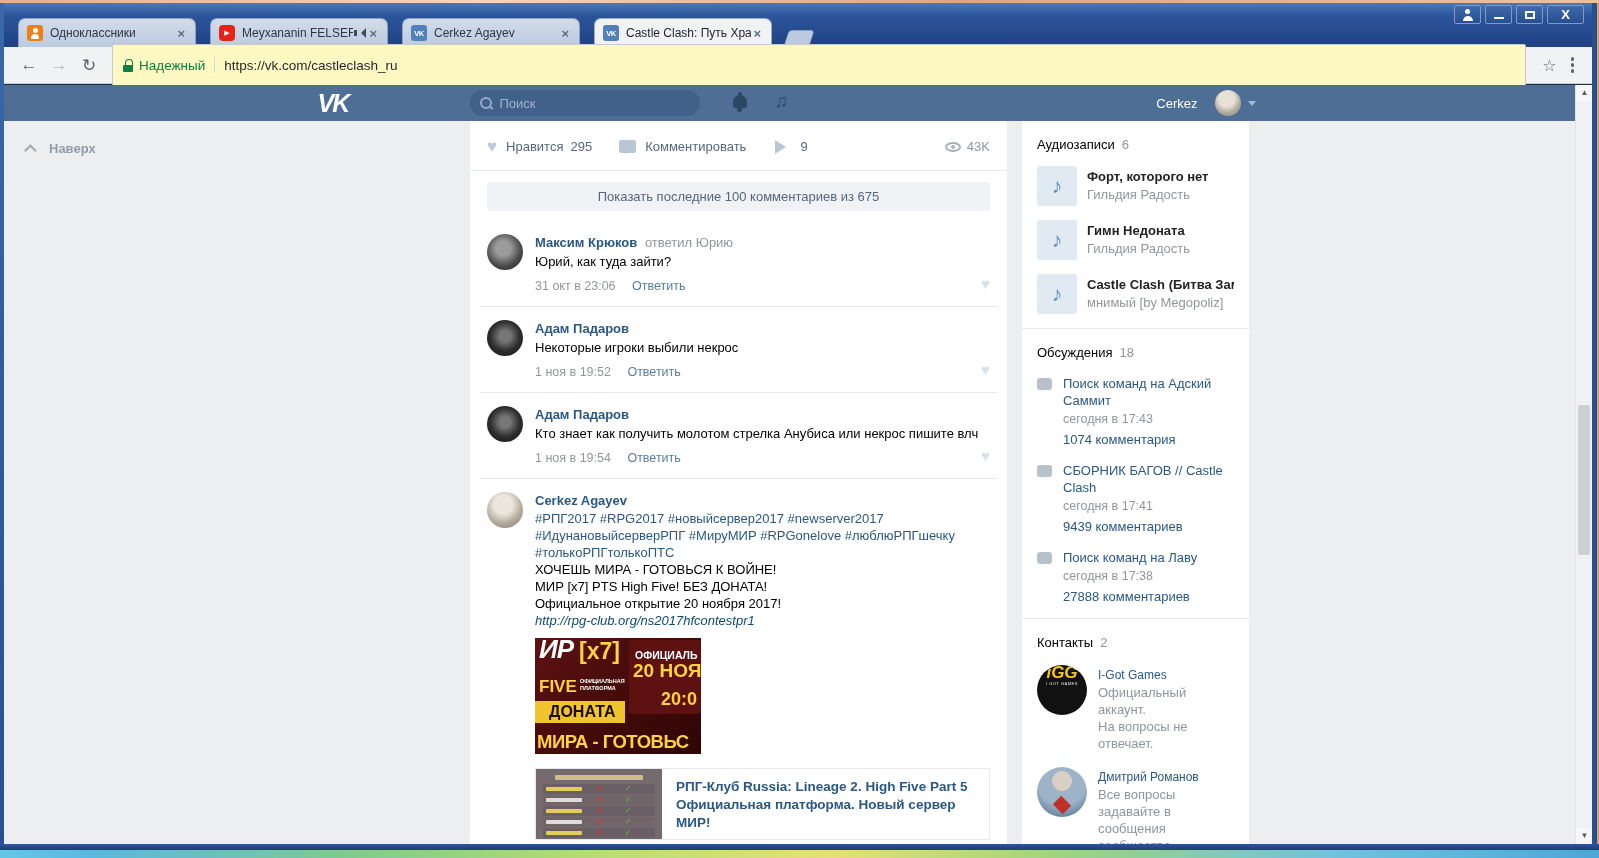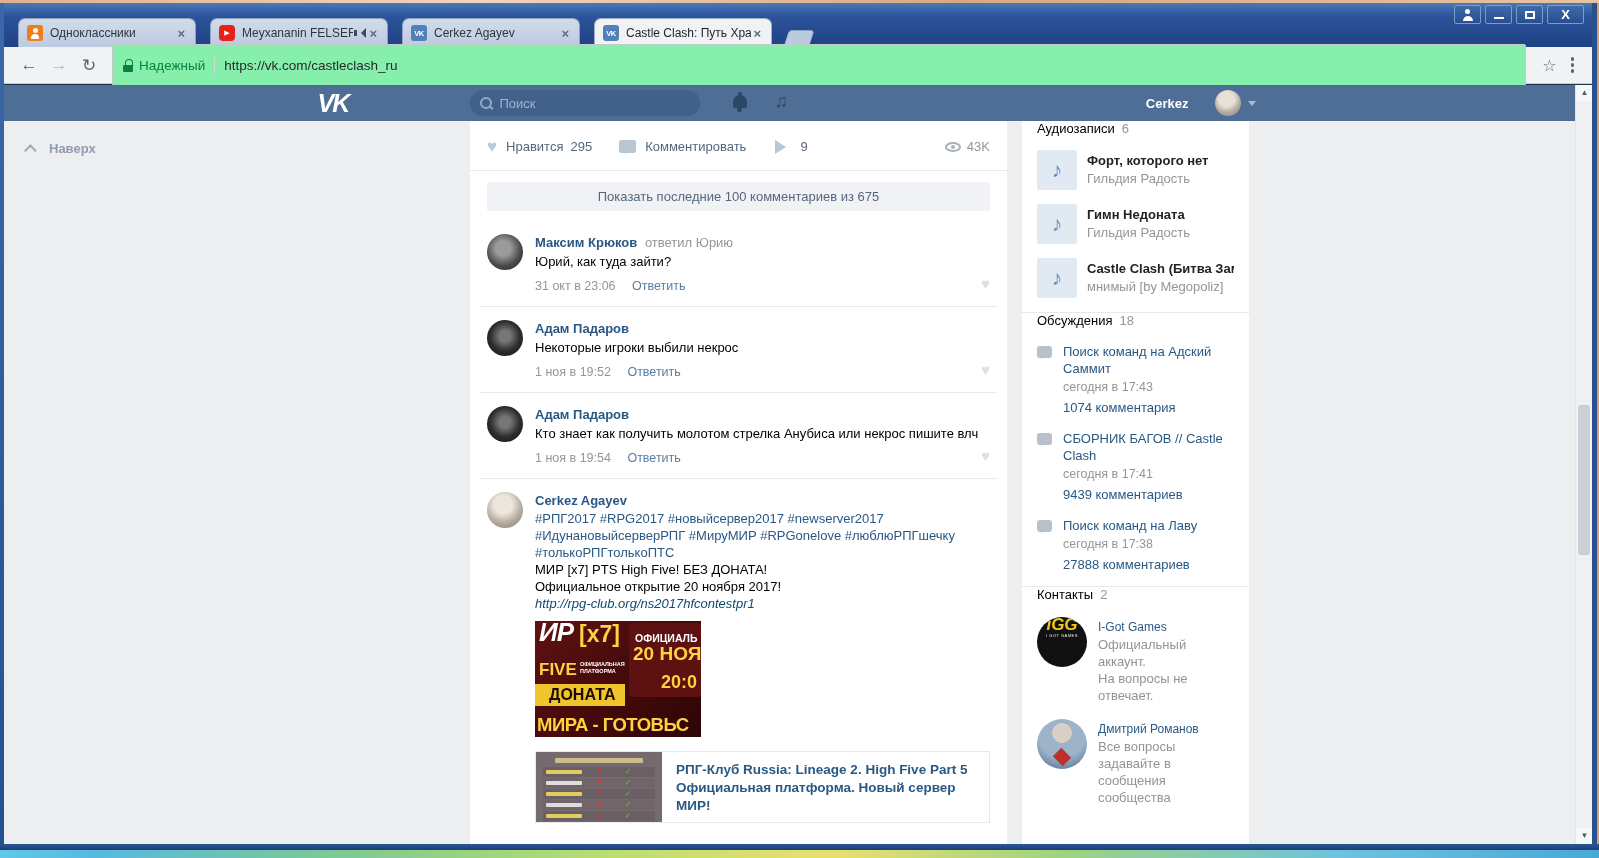--- a/index.html
+++ b/index.html
@@ -42,21 +42,21 @@
   .glyph-max { width:10px; height:8px; border:2px solid #fff; }
   .glyph-x { color:#fff; font-size:13px; font-weight:bold; line-height:1; }
   .glyph-person { position:relative; width:12px; height:12px; }
   .glyph-person::before { content:''; position:absolute; top:0; left:3.5px; width:5px; height:5px; border-radius:50%; background:#fff; }
   .glyph-person::after { content:''; position:absolute; bottom:0; left:1px; width:10px; height:5px; border-radius:5px 5px 0 0; background:#fff; }
 
   
   .toolbar { position:absolute; top:47px; left:4px; right:7px; height:37px; background:#f1f2f4; border-bottom:1px solid #c9ccd1; display:flex; align-items:center; padding:0 10px; }
   .nav-ico { font-size:17px; color:#5f6368; width:30px; text-align:center; }
   .nav-ico.disabled { color:#b4b8bd; }
-  .addressbar { flex:1; height:42px; margin:12px 8px; background:#86efac; border:1px solid #c6c9ce; border-radius:2px; display:flex; align-items:center; padding:0 10px; font-size:13.5px; }
+  .addressbar { flex:1; height:42px; margin:12px 8px; background:#fef9c3; border:1px solid #c6c9ce; border-radius:2px; display:flex; align-items:center; padding:0 10px; font-size:13.5px; }
   .lock { position:relative; width:10px; height:13px; margin-right:6px; flex:none; }
   .lock::before { content:''; position:absolute; top:0; left:2px; width:6px; height:7px; border:1.5px solid #0b8043; border-bottom:none; border-radius:4px 4px 0 0; }
   .lock::after { content:''; position:absolute; bottom:0; left:0; width:10px; height:7px; background:#0b8043; border-radius:1px; }
   .secure-label { color:#0b8043; margin-right:9px; }
   .addr-sep { width:1px; height:16px; background:#d4d7db; margin-right:9px; }
   .url { color:#26282c; }
   .star { font-size:16px; color:#6b7075; margin:0 6px 0 8px; }
   .dots { display:flex; flex-direction:column; gap:2.5px; padding:0 8px; }
   .dots i { width:3.5px; height:3.5px; border-radius:50%; background:#5f6368; }
 
@@ -71,21 +71,21 @@
   .mag { position:relative; width:13px; height:13px; margin-right:7px; flex:none; }
   .mag::before { content:''; position:absolute; top:0; left:0; width:8px; height:8px; border:2px solid #93abc8; border-radius:50%; }
   .mag::after { content:''; position:absolute; bottom:0; right:1px; width:2px; height:5px; background:#93abc8; transform:rotate(-45deg); }
   .search-box input { background:transparent; border:none; outline:none; color:#cfdcea; font-size:13px; width:100%; font-family:inherit; }
   .search-box input::placeholder { color:#9fb4cf; }
   .bell { position:absolute; left:423px; top:10px; width:14px; height:13px; background:#2b4764; border-radius:7px 7px 2px 2px; }
   .bell::before { content:''; position:absolute; top:-3px; left:5px; width:4px; height:4px; border-radius:50%; background:#2b4764; }
   .bell::after { content:''; position:absolute; bottom:-4px; left:4.5px; width:5px; height:4px; border-radius:0 0 3px 3px; background:#2b4764; }
   .hdr-music { position:absolute; left:465px; top:6px; color:#2b4764; font-size:18px; }
   .hdr-user { position:absolute; right:14px; top:0; height:36px; display:flex; align-items:center; }
-  .hdr-username { color:#fff; font-size:13px; font-weight:bold; margin-right:26px; }
+  .hdr-username { color:#fff; font-size:13px; font-weight:normal; margin-right:17px; }
   .hdr-avatar { width:26px; height:26px; border-radius:50%; background:radial-gradient(circle at 45% 35%, #e7e0d6 0 35%, #b3aca1 60%, #8a8379 100%); }
   .caret-down { width:0; height:0; border:4px solid transparent; border-top:5px solid #a8bcd4; margin-left:7px; margin-top:4px; }
 
   
   .vk-page { position:absolute; top:36px; left:0; right:17px; bottom:0; }
   .back-top { position:absolute; left:24px; top:20px; display:flex; align-items:center; color:#8e9cab; font-size:13px; font-weight:bold; }
   .chev-up { width:9px; height:9px; border-top:2.5px solid #9fabb8; border-left:2.5px solid #9fabb8; transform:rotate(45deg) translateY(3px); margin-right:12px; }
 
   .main-col { position:absolute; left:466px; top:0; width:537px; bottom:0; background:#fff; }
   .action-bar { display:flex; align-items:center; padding:17px 17px 15px; font-size:13px; color:#55677d; }
@@ -141,21 +141,21 @@
   .pt-lbl { width:36px; height:4px; background:#e3cc5e; border-radius:1px; }
   .pt-row.w .pt-lbl { background:#ddd; }
   .pt-x { color:#e03535; font-size:8px; font-weight:bold; margin-left:14px; line-height:1; }
   .pt-v { color:#64c23c; font-size:8px; font-weight:bold; margin-left:22px; line-height:1; }
   .pc-body { padding:9px 14px; }
   .pc-title { color:#2a5885; font-weight:bold; font-size:13.5px; line-height:18px; max-width:305px; }
   .pc-domain { color:#939699; margin-top:4px; font-size:13px; }
 
   
   .sidebar { position:absolute; left:1018px; top:0; width:227px; bottom:0; background:#fff; }
-  .sb-section { padding:0 15px 14px; }
+  .sb-section { padding:16px 15px 14px; }
   .sb-head { font-size:13px; color:#000; }
   .sb-count { color:#939699; margin-left:7px; }
   .audio-item { display:flex; margin-top:14px; }
   .audio-ico { width:40px; height:40px; background:#e1e9f2; border-radius:2px; flex:none; display:flex; align-items:center; justify-content:center; color:#5d8fc0; font-size:21px; }
   .audio-txt { margin-left:10px; min-width:0; }
   .audio-title { font-size:13px; color:#222; font-weight:bold; line-height:17px; margin-top:2px; white-space:nowrap; overflow:hidden; }
   .audio-artist { font-size:13px; color:#939699; line-height:17px; margin-top:1px; }
   .disc-item { display:flex; margin-top:15px; }
   .disc-ico { width:15px; height:12px; background:#b8c1ca; border-radius:3px; position:relative; flex:none; margin-top:3px; }
   .disc-ico::after { content:''; position:absolute; left:2px; bottom:-4px; border:3.5px solid transparent; border-top:4px solid #b8c1ca; }
@@ -341,20 +341,21 @@
         </div>
         <div class="c-sep"></div>
 
         <div class="comment">
           <span class="c-avatar av-cerkez"></span>
           <div class="c-body">
             <div><span class="c-name">Cerkez Agayev</span></div>
             <div class="c-hash">#РПГ2017 #RPG2017 #новыйсервер2017 #newserver2017</div>
             <div class="c-hash">#ИдунановыйсерверРПГ #МируМИР #RPGonelove #люблюРПГшечку</div>
             <div class="c-hash">#толькоРПГтолькоПТС</div>
+            <div class="c-line">ХОЧЕШЬ МИРА - ГОТОВЬСЯ К ВОЙНЕ!</div>
             <div class="c-line">МИР [x7] PTS High Five! БЕЗ ДОНАТА!</div>
             <div class="c-line">Официальное открытие 20 ноября 2017!</div>
             <div class="c-link">http://rpg-club.org/ns2017hfcontestpr1</div>
 
             <div class="banner">
               <span class="b-word1">ИР</span>
               <span class="b-mult">[x7]</span>
               <span class="b-panel">
                 <span class="b-official">ОФИЦИАЛЬ</span>
                 <span class="b-datebig">20 НОЯ</span>

